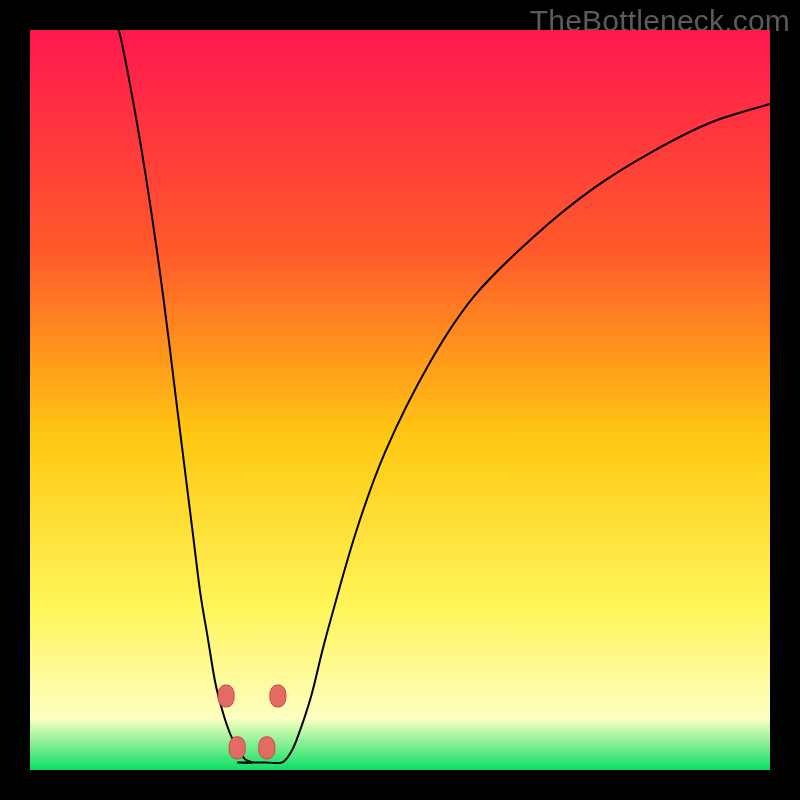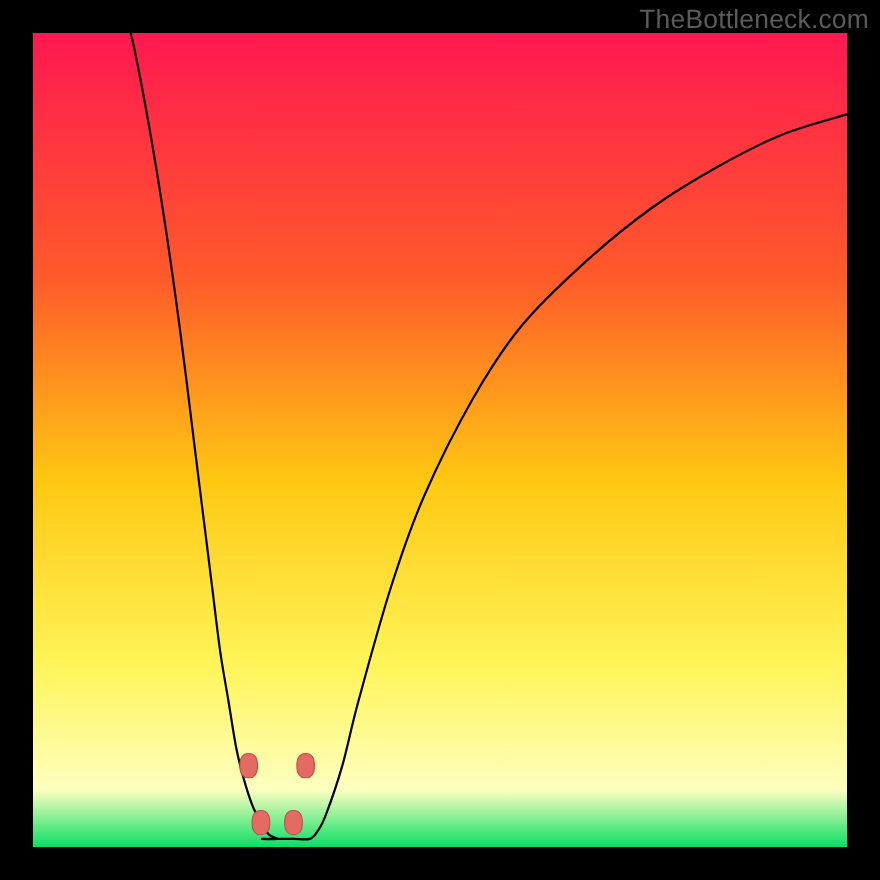--- a/index.html
+++ b/index.html
@@ -22,21 +22,21 @@
     left: 30px;
     top: 30px;
     width: 740px;
     height: 740px;
   }
   .watermark {
     position: absolute;
     top: 4px;
     right: 10px;
     color: #5b5b5b;
-    font-size: 24px;
+    font-size: 30px;
     font-weight: 500;
     letter-spacing: 0.2px;
     user-select: none;
   }
 </style>
 </head>
 <body>
 
 <div class="frame">
   <div class="watermark">TheBottleneck.com</div>

